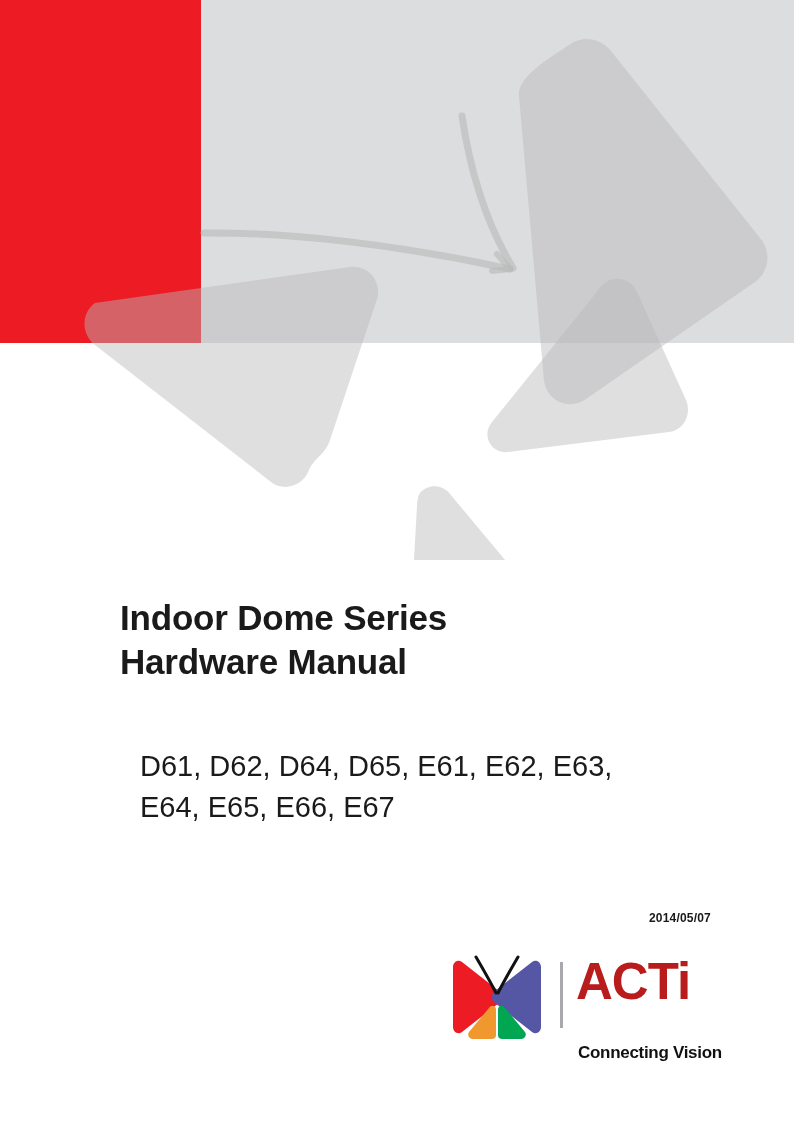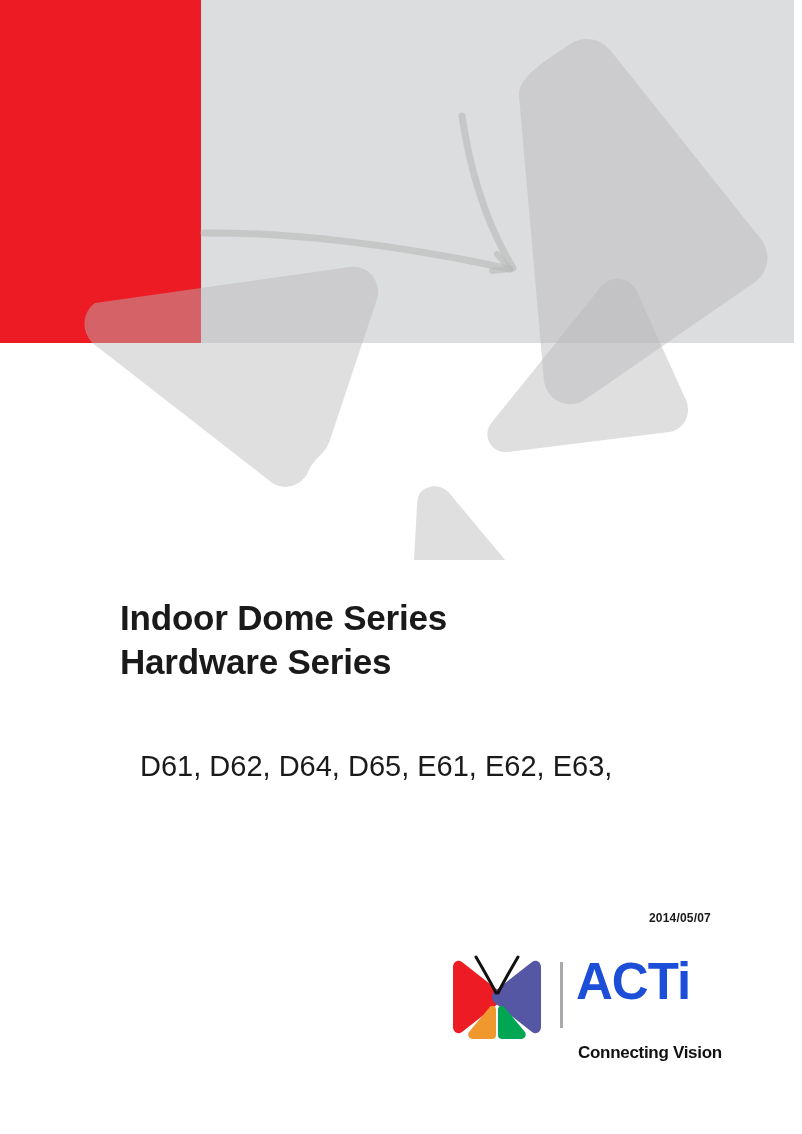--- a/index.html
+++ b/index.html
@@ -118,21 +118,21 @@
     width: 160px;
     height: 86px;
   }
   .logo-acti {
     position: absolute;
     left: 0;
     top: -2px;
     font-size: 51px;
     font-weight: bold;
     letter-spacing: -1px;
-    color: #1d4ed8;
+    color: #b91c1c;
     line-height: 58px;
     text-align: right;
   }
   .logo-tagline {
     position: absolute;
     left: 2px;
     top: 55px;
     font-size: 17px;
     font-weight: bold;
     letter-spacing: -0.3px;
@@ -167,25 +167,26 @@
 
     <g stroke="#B8B9BA" stroke-opacity="0.62" fill="none" stroke-linecap="round">
       <path d="M462 116 C470 170 487 225 513 268" stroke-width="7"></path>
       <path d="M204 233 C290 232 400 245 510 269" stroke-width="7"></path>
       <path d="M510 269 L497 254 M510 269 L492 271" stroke-width="6"></path>
     </g>
   </svg>
 
   <div class="title-block">
     <div class="title-line">Indoor Dome Series</div>
-    <div class="title-line">Hardware Series</div>
+    <div class="title-line">Hardware Manual</div>
   </div>
 
   <div class="models-block">
     <div class="models-line">D61, D62, D64, D65, E61, E62, E63,</div>
+    <div class="models-line">E64, E65, E66, E67</div>
   </div>
 
   <div class="doc-date">2014/05/07</div>
 
   <div class="logo">
     <svg class="logo-mark" viewBox="0 0 108 86">
 
       <path d="M10 12 C10 7 15 4 19 7 L56 36 C60 39 60 45 56 48 L19 77
                C15 80 10 77 10 72 Z" fill="#ED1C24"></path>
 

